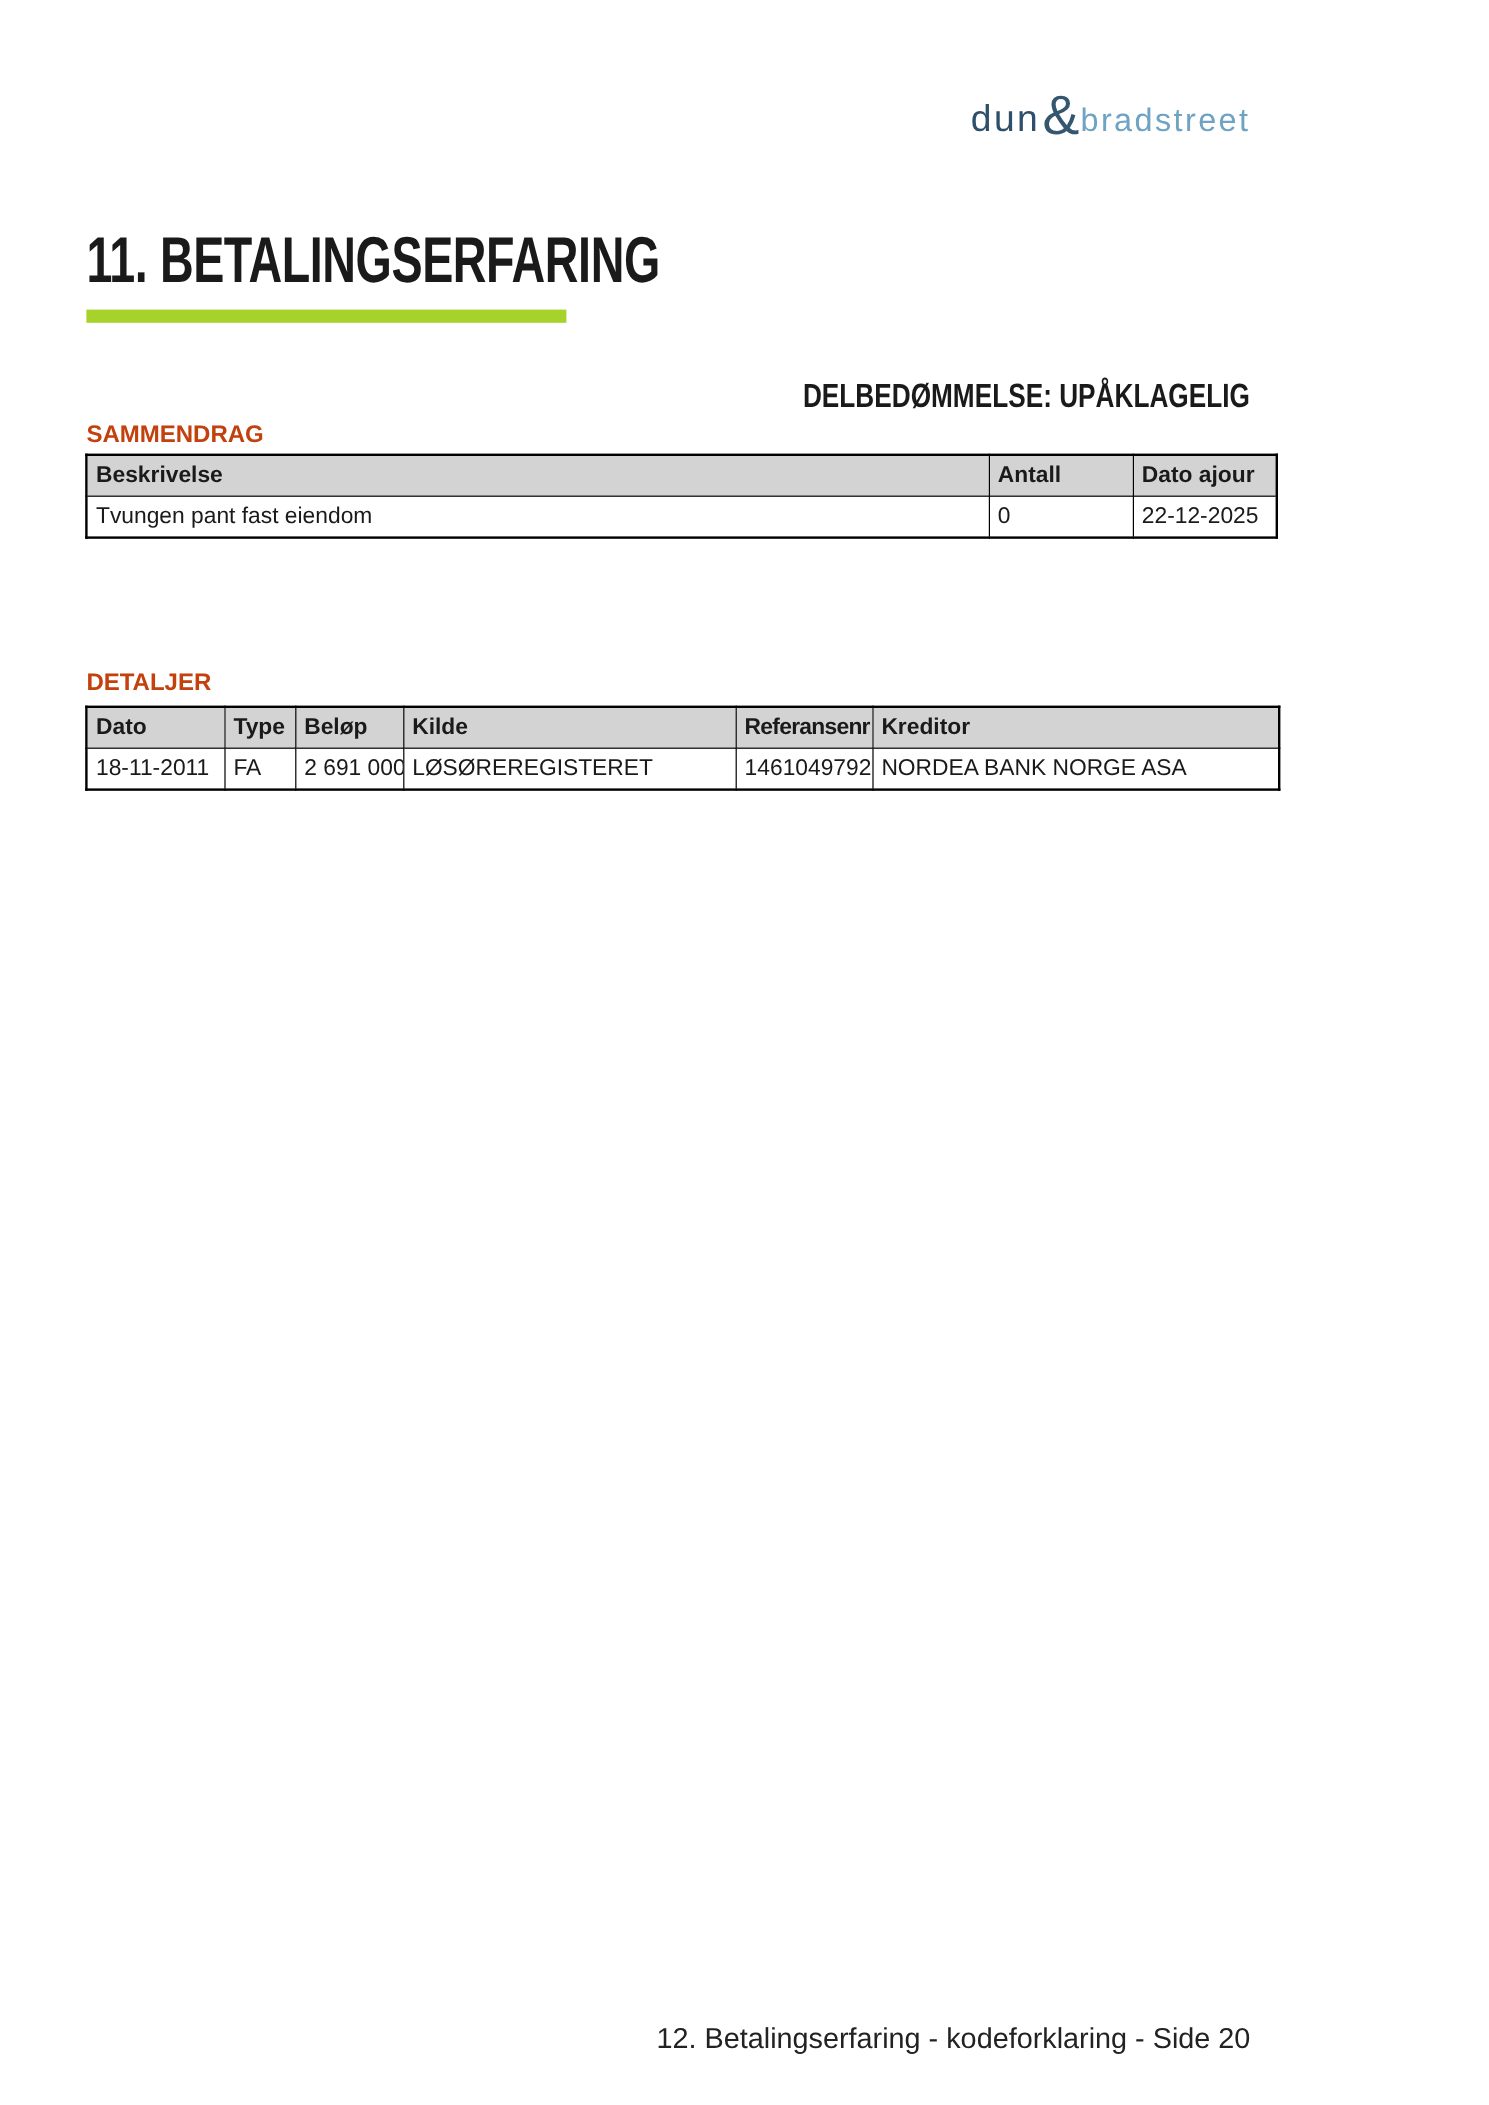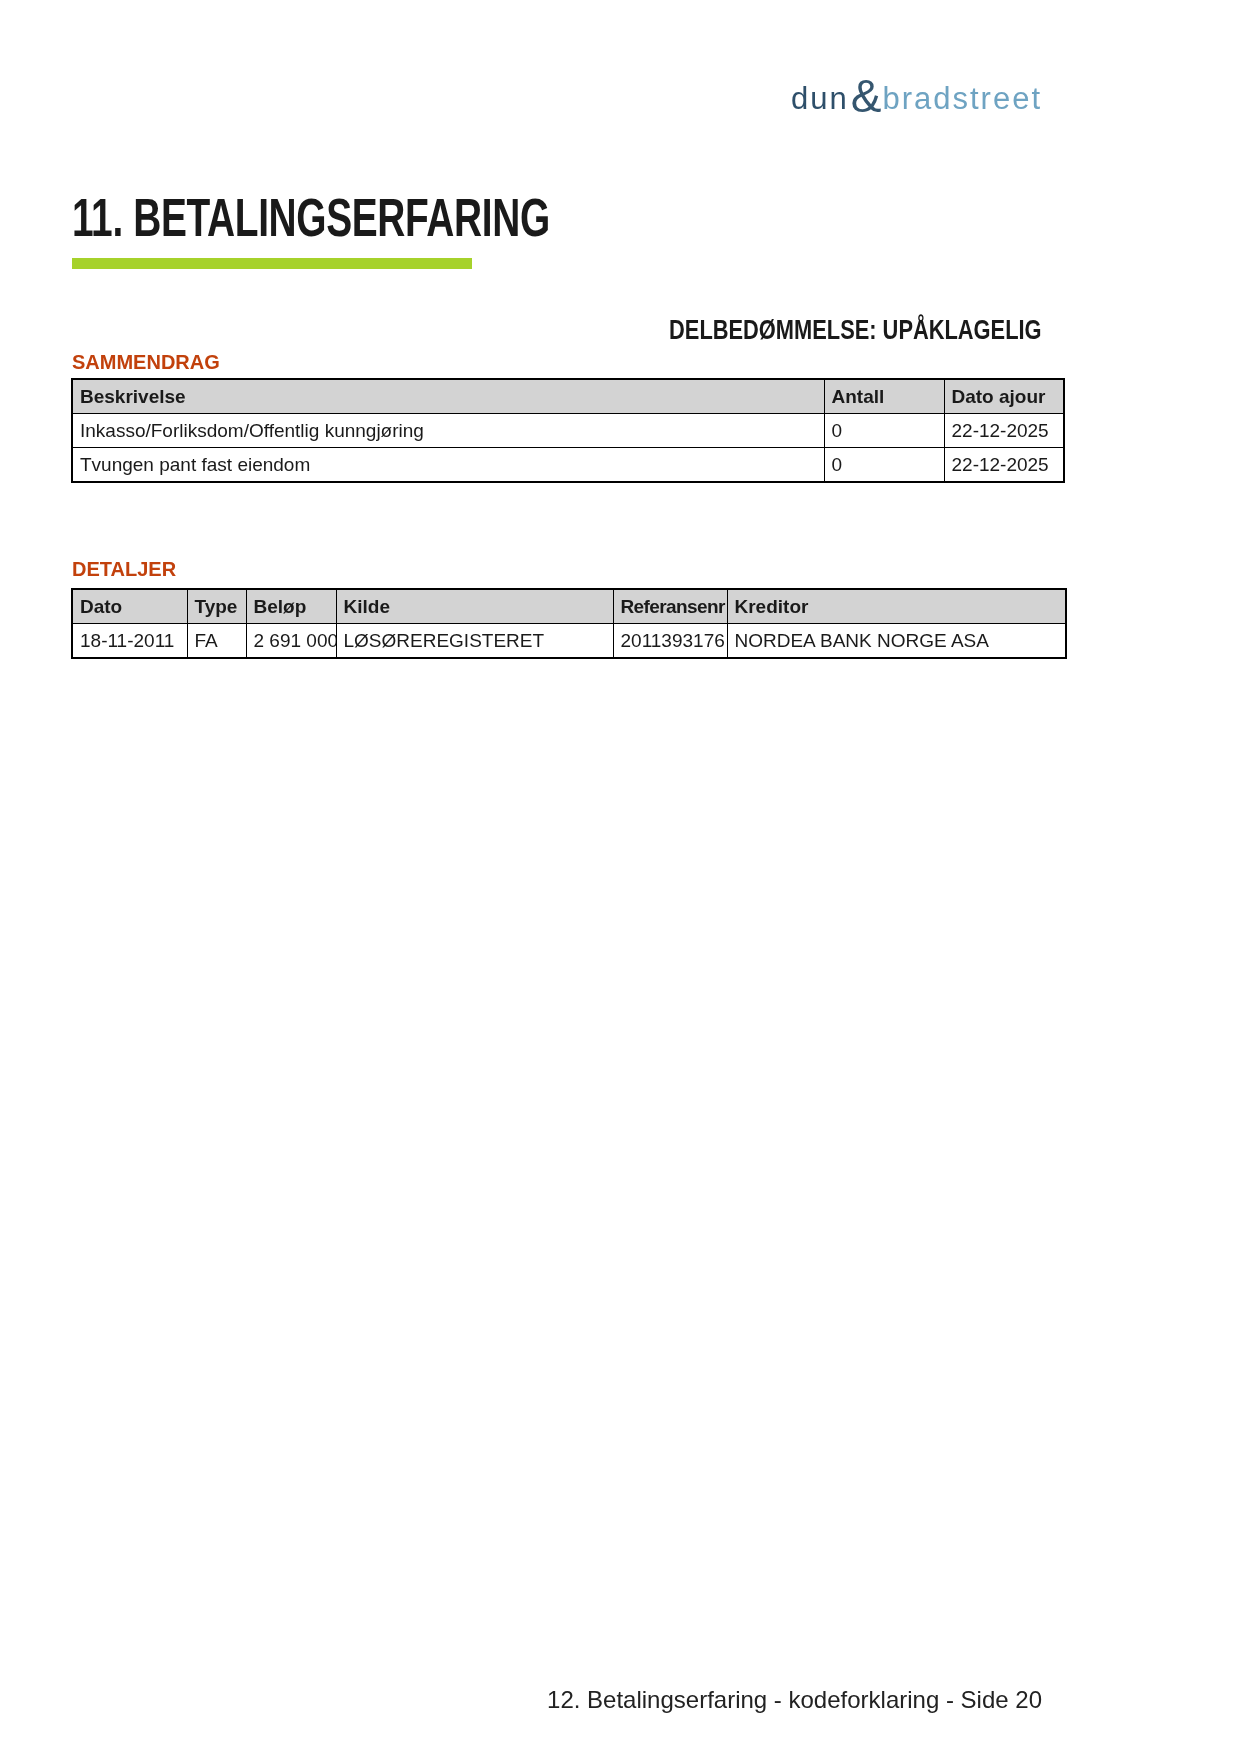--- a/index.html
+++ b/index.html
@@ -28,21 +28,21 @@
     color: #2e4f6a;
   }
   .logo-amp {
     font-size: 46px;
     color: #35566f;
     margin: 0 1px 0 2px;
     position: relative;
     top: 3px;
   }
   .logo-brad {
-    font-size: 31px;
+    font-size: 27px;
     letter-spacing: 2px;
     color: #6ea3c2;
   }
 
   
   .title {
     position: absolute;
     left: 72px;
     top: 186px;
     font-size: 54px;
@@ -163,25 +163,20 @@
         <col class="c-dato">
     </colgroup>
     <thead>
       <tr>
         <th>Beskrivelse</th>
         <th class="al-right">Antall</th>
         <th class="al-right">Dato ajour</th>
       </tr>
     </thead>
     <tbody>
-      <tr>
-        <td>Inkasso/Forliksdom/Offentlig kunngjøring</td>
-        <td class="al-right">0</td>
-        <td class="al-right">22-12-2025</td>
-      </tr>
       <tr>
         <td>Tvungen pant fast eiendom</td>
         <td class="al-right">0</td>
         <td class="al-right">22-12-2025</td>
       </tr>
     </tbody>
   </table>
 
   <div class="section-label label-detaljer">DETALJER</div>
 
@@ -203,21 +198,21 @@
         <th class="hdr-tight pad-tight">Referansenr</th>
         <th>Kreditor</th>
       </tr>
     </thead>
     <tbody>
       <tr>
         <td>18-11-2011</td>
         <td>FA</td>
         <td class="al-right pad-tight">2 691 000</td>
         <td>LØSØREREGISTERET</td>
-        <td class="pad-tight">2011393176</td>
+        <td class="pad-tight">1461049792</td>
         <td>NORDEA BANK NORGE ASA</td>
       </tr>
     </tbody>
   </table>
 
   <div class="footer">12. Betalingserfaring - kodeforklaring - Side 20</div>
 
 </div>
 
 </body></html>

